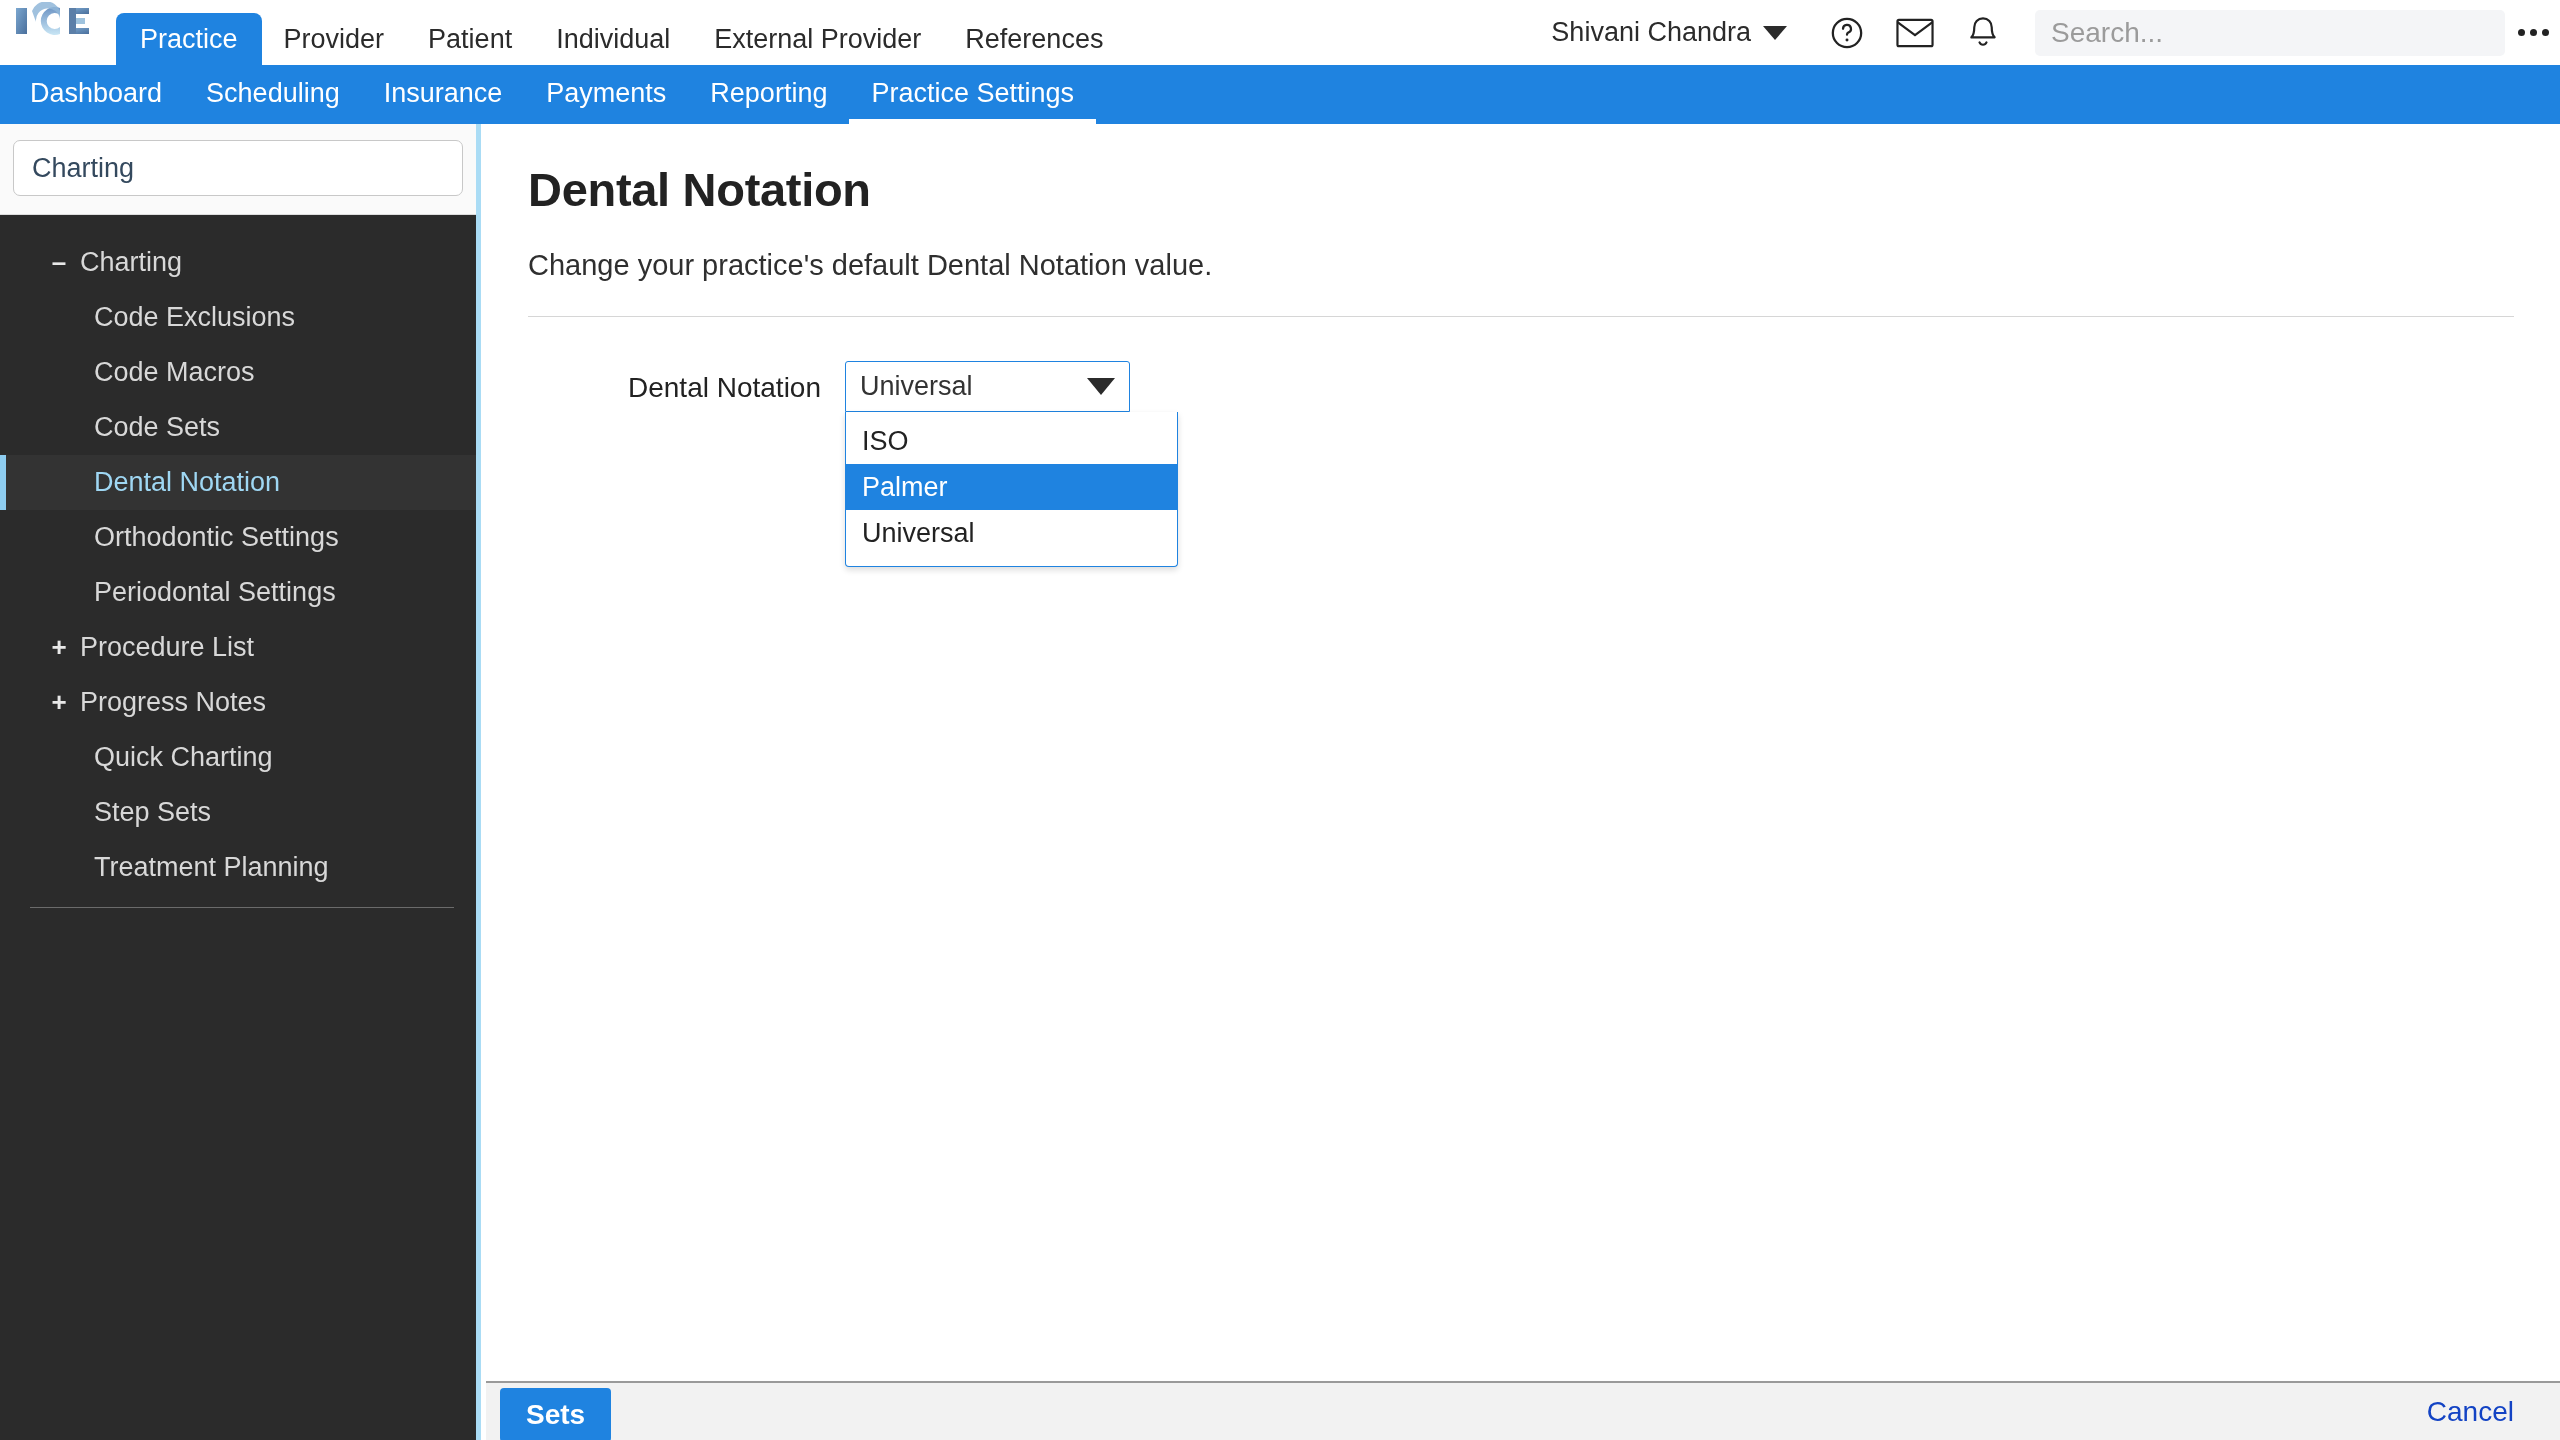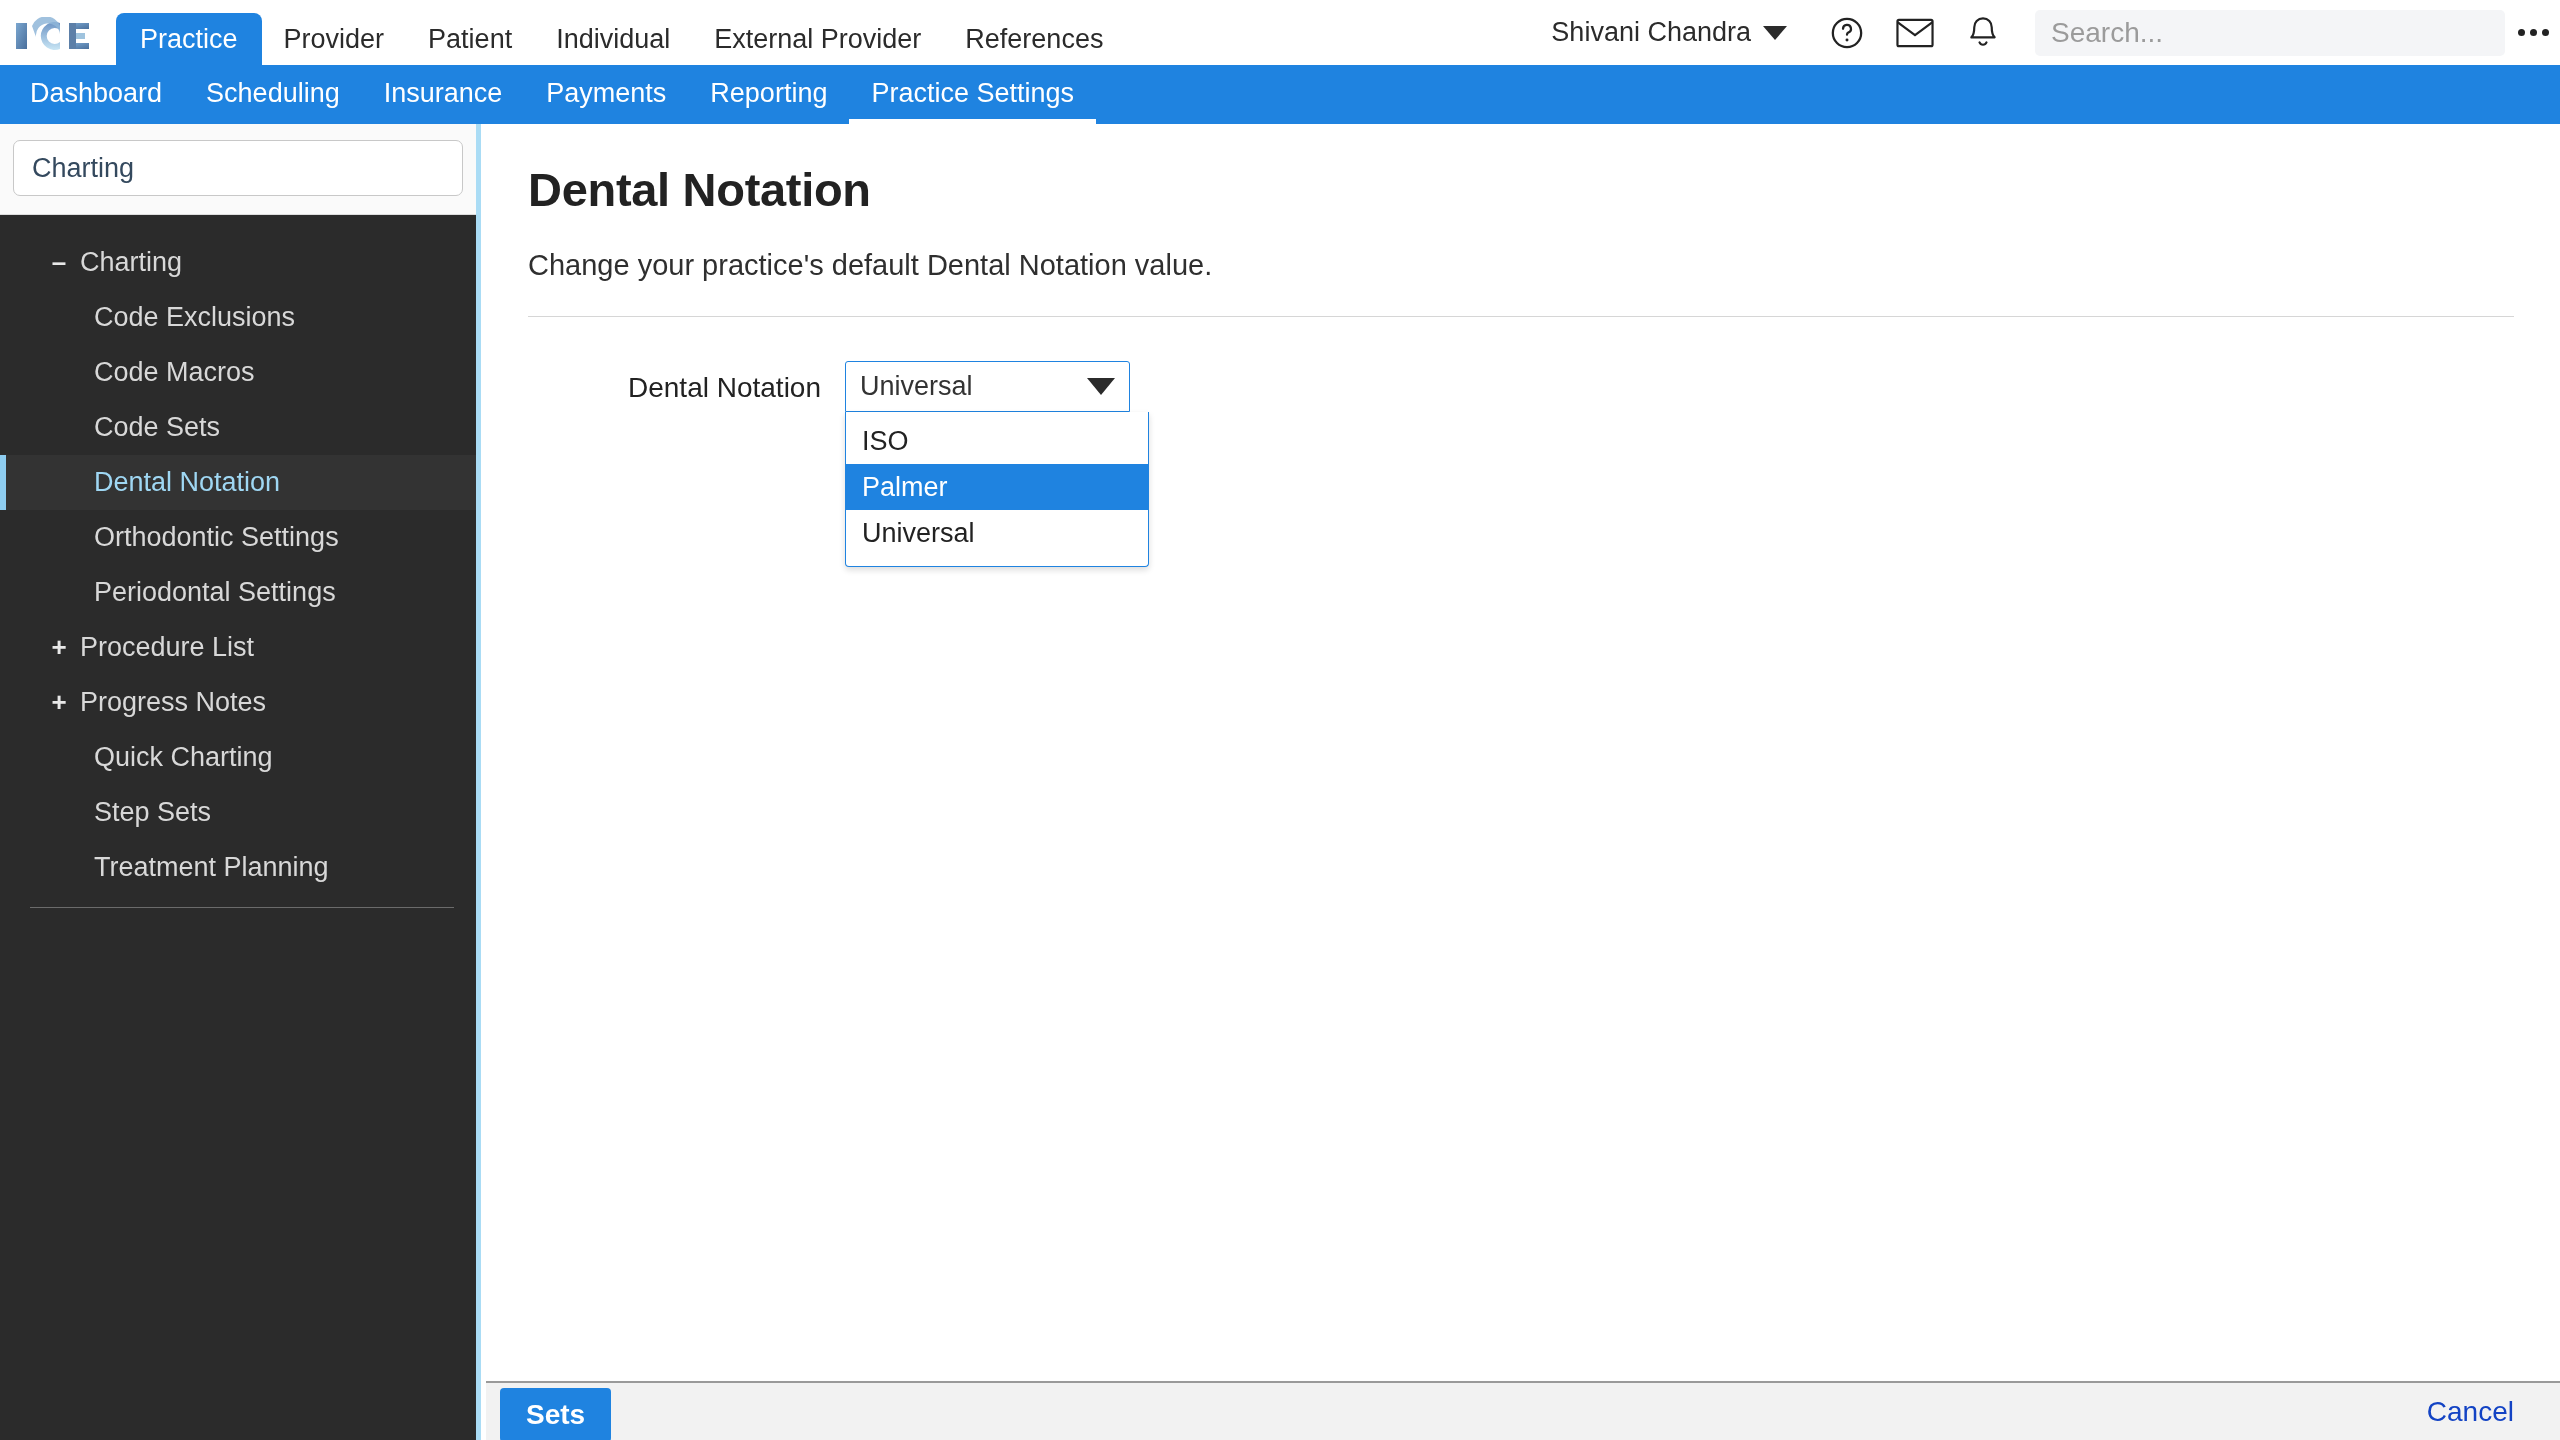--- a/index.html
+++ b/index.html
@@ -12,21 +12,21 @@
   }
 
   
   .topbar {
     position: absolute;
     top: 0; left: 0;
     width: 2560px;
     height: 65px;
     background: #ffffff;
     display: flex;
-    align-items: flex-end;
+    align-items: flex-start;
   }
   .logo {
     width: 80px;
     height: 40px;
     margin-left: 14px;
     margin-bottom: 10px;
     position: relative;
     flex: 0 0 auto;
     display: flex;
     align-items: center;
@@ -266,21 +266,21 @@
   }
   .selectbox .arrow {
     width: 0; height: 0;
     border-left: 14px solid transparent;
     border-right: 14px solid transparent;
     border-top: 17px solid #2b2b2b;
   }
   .options {
     position: absolute;
     top: 51px; left: 0;
-    width: 304px;
+    width: 333px;
     background: #ffffff;
     border: 1px solid #1f83e0;
     border-top: none;
     border-radius: 0 0 4px 4px;
     padding: 6px 0 10px 0;
     box-shadow: 0 3px 6px rgba(0,0,0,0.14);
     z-index: 20;
   }
   .option {
     height: 46px;

